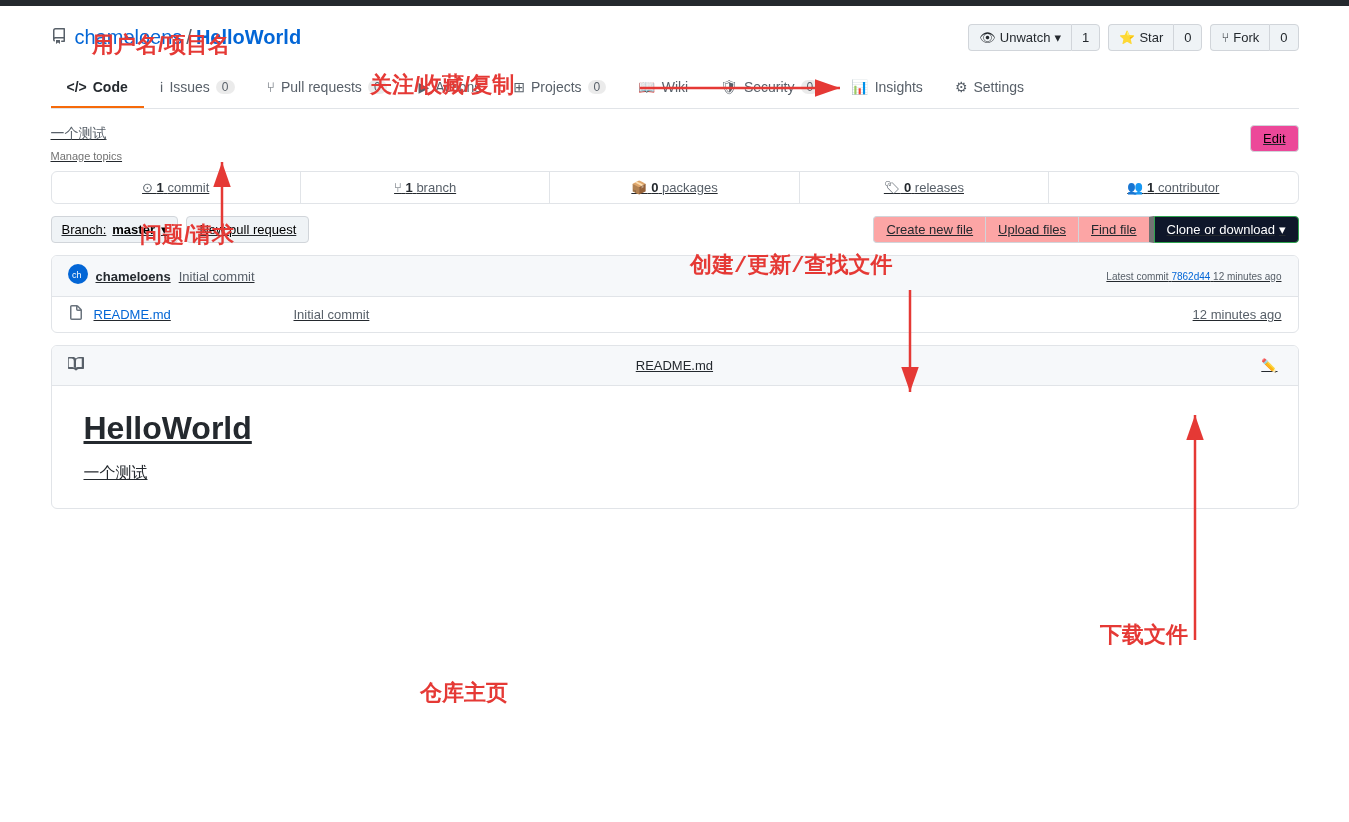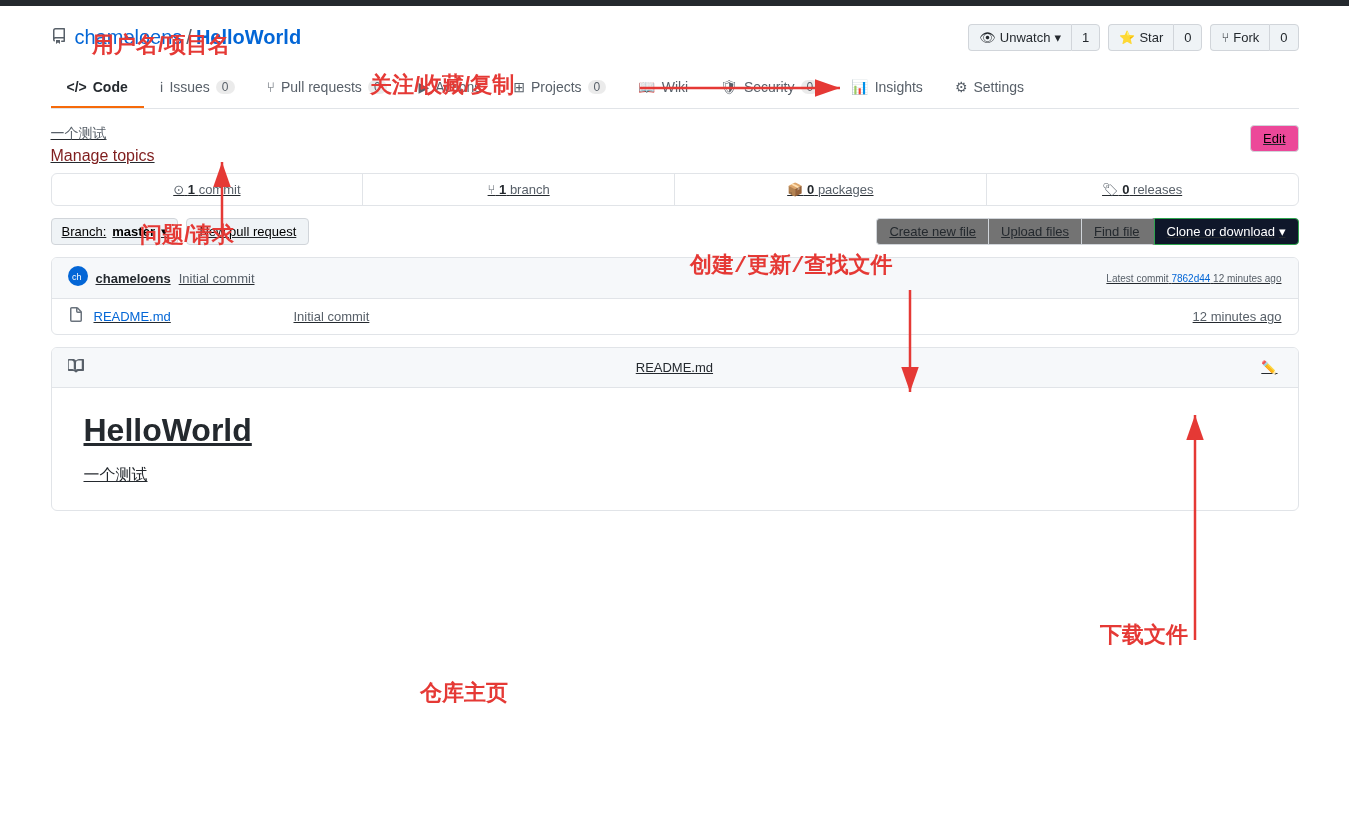--- a/index.html
+++ b/index.html
@@ -137,22 +137,22 @@
     }
 
     .repo-description {
       display: flex;
       align-items: flex-start;
       justify-content: space-between;
       margin-bottom: 8px;
     }
 
     .manage-topics {
-      color: #7f1d1d;
-      font-size: 16px;
+      color: #737373;
+      font-size: 11px;
       text-decoration: none;
       cursor: pointer;
     }
 
     .edit-btn {
       padding: 5px 12px;
       border: 1px solid #d1d5da;
       border-radius: 4px;
       background: #ec4899;
       font-size: 13px;
@@ -220,21 +220,21 @@
     .file-btns {
       display: flex;
       gap: 0;
       align-items: center;
     }
 
     .file-btn {
       padding: 5px 12px;
       border: 1px solid #d1d5da;
       border-right: none;
-      background: #737373;
+      background: #fca5a5;
       font-size: 13px;
       cursor: pointer;
       color: #24292e;
     }
 
     .file-btn:first-child { border-radius: 4px 0 0 4px; }
 
     .clone-btn {
       padding: 5px 12px;
       border: 1px solid #2ea44f;
@@ -472,36 +472,41 @@
         <div class="stat-item">
           <span>📦</span>
           <strong>0</strong>
           <span>packages</span>
         </div>
         <div class="stat-item">
           <span>🏷</span>
           <strong>0</strong>
           <span>releases</span>
         </div>
+        <div class="stat-item">
+          <span>👥</span>
+          <strong>1</strong>
+          <span>contributor</span>
+        </div>
       </div>
 
       <div class="file-actions-row" style="margin-top:12px;">
         <div class="branch-select-group">
           <button class="branch-btn">
             <span>Branch:</span>
             <strong>master</strong>
             <span>▾</span>
           </button>
           <button class="new-pr-btn">New pull request</button>
         </div>
 
         <div class="file-btns">
           <button class="file-btn">Create new file</button>
           <button class="file-btn">Upload files</button>
-          <button class="file-btn" style="border-right:2px solid #737373;">Find file</button>
+          <button class="file-btn" style="border-right:5px solid #737373;">Find file</button>
           <button class="clone-btn">
             <span>Clone or download</span>
             <span>▾</span>
           </button>
         </div>
       </div>
 
       <div class="file-table">
 
         <div class="file-table-header">

